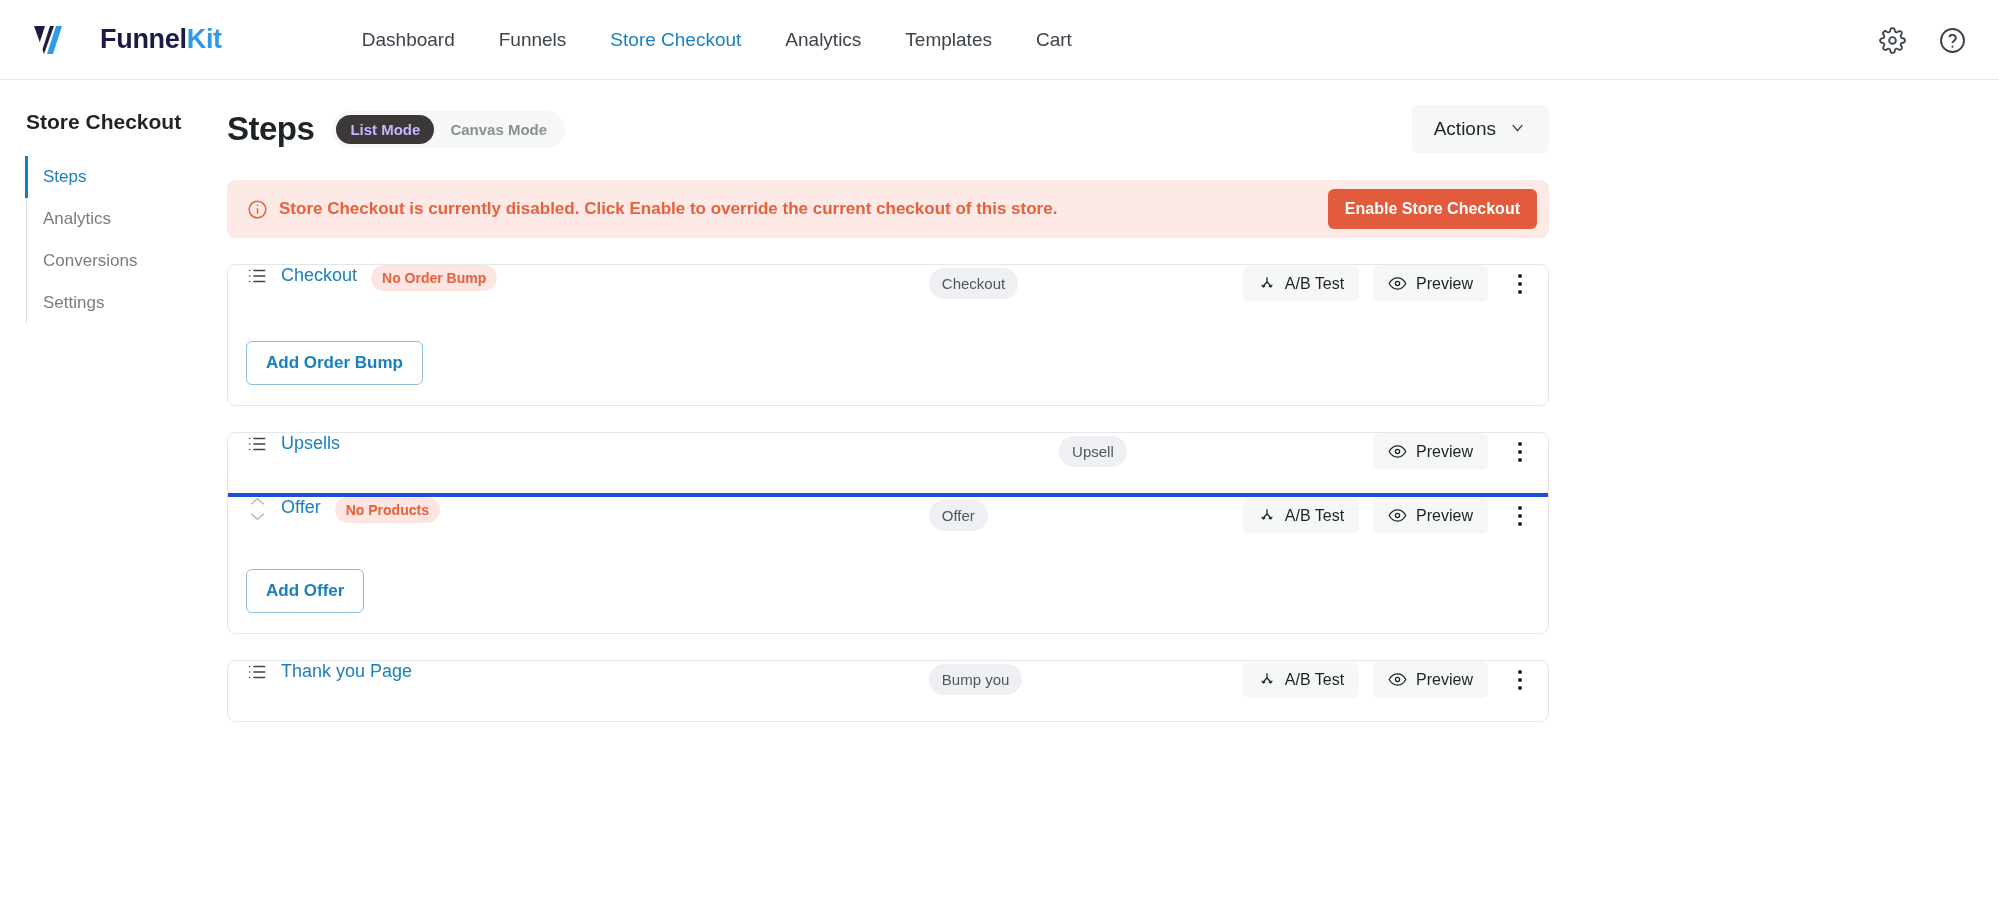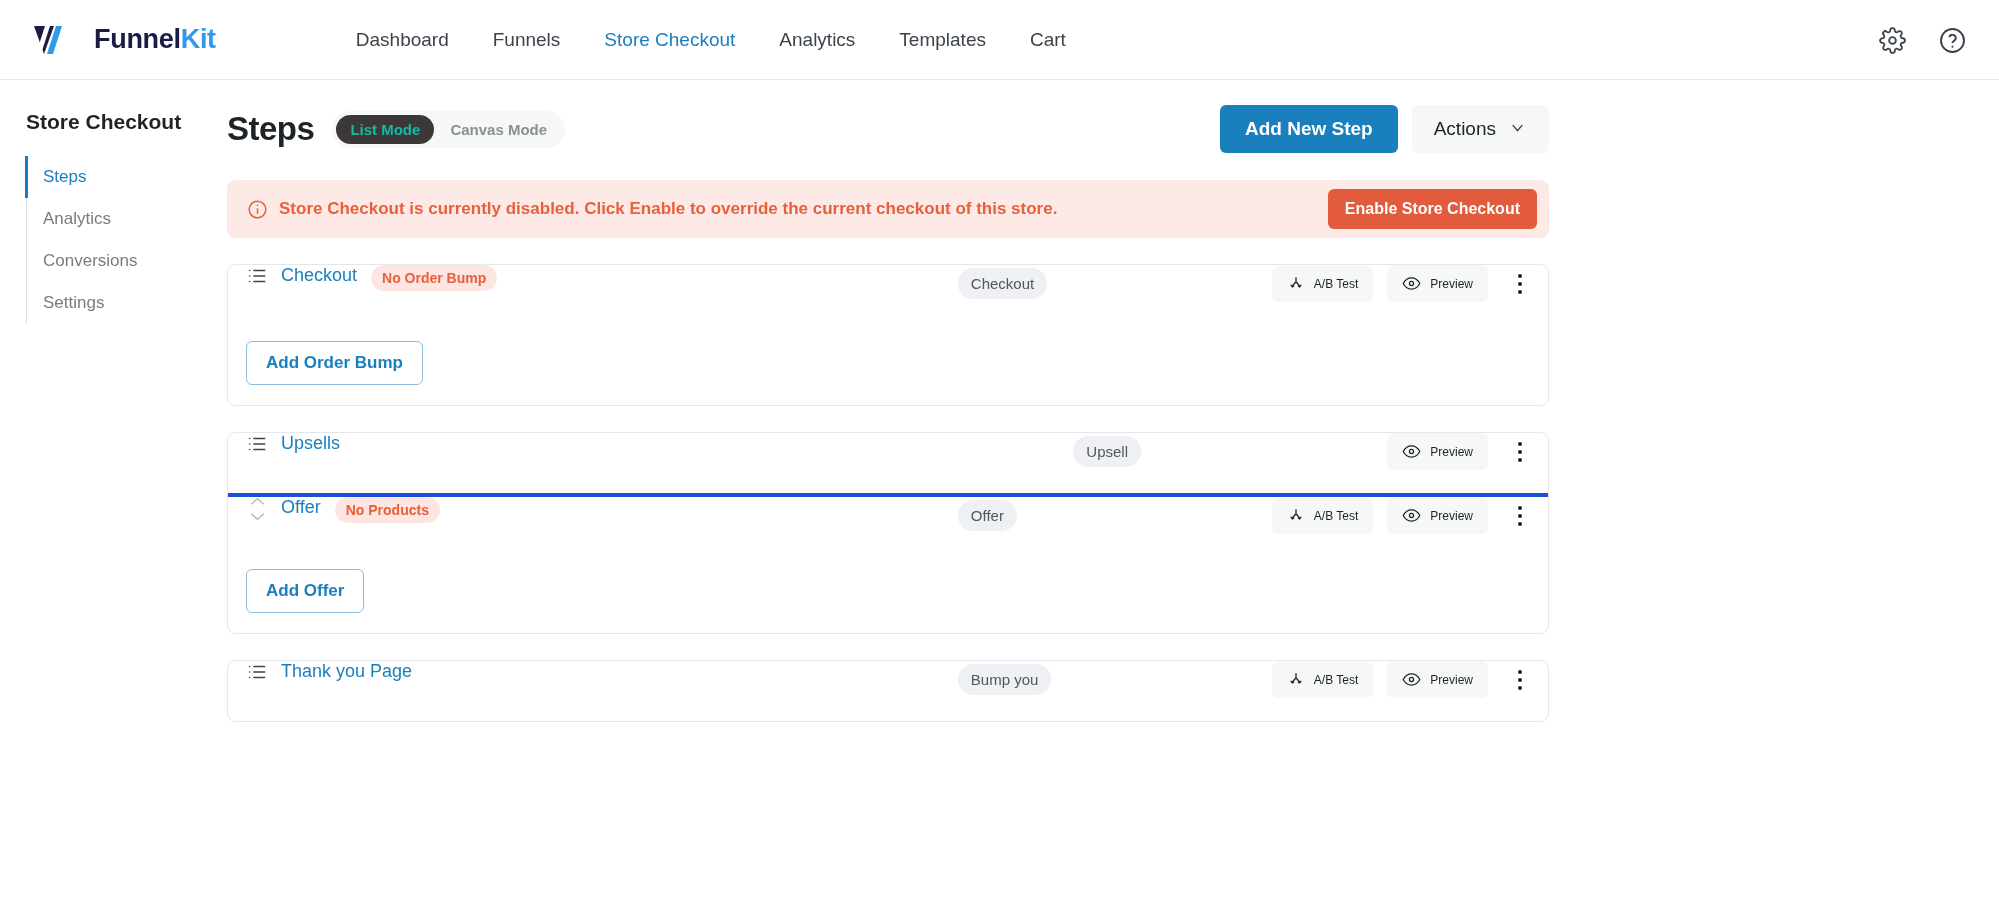--- a/index.html
+++ b/index.html
@@ -14,21 +14,21 @@
   
   .topbar {
     height: 80px;
     display: flex;
     align-items: center;
     border-bottom: 1px solid #e8eaed;
     padding: 0 30px 0 30px;
     background: #fff;
     position: relative;
   }
-  .logo-wrap { display: flex; align-items: center; gap: 18px; margin-left: 2px; }
+  .logo-wrap { display: flex; align-items: center; gap: 24px; margin-left: 2px; }
   .logo-mark { width: 44px; height: 34px; display:block; }
   .logo-text { font-size: 27px; font-weight: 700; letter-spacing: -0.3px; color: #1b1b44; }
   .logo-text .kit { color: #2e9ae8; }
 
   .mainnav { display: flex; align-items: center; gap: 0; margin-left: 118px; }
   .mainnav a {
     font-size: 19px;
     color: #3c434a;
     text-decoration: none;
     padding: 10px 22px;
@@ -72,21 +72,21 @@
     padding: 4px;
     display: flex;
     align-items: center;
     gap: 2px;
   }
   .mode-pill {
     font-size: 15px; font-weight: 700;
     padding: 6px 14px; border-radius: 16px;
     color: #8a8f94; cursor: pointer; white-space: nowrap;
   }
-  .mode-pill.active { background: #3c3838; color: #14b8a6; }
+  .mode-pill.active { background: #3c3838; color: #c4b5fd; }
 
   .head-actions { margin-left: auto; display: flex; align-items: center; gap: 14px; }
   .btn-primary {
     background: #1a7fbd; color: #fff;
     font-size: 19px; font-weight: 700;
     padding: 13px 25px; border-radius: 6px; border: none; cursor: pointer;
     white-space: nowrap;
   }
   .btn-secondary {
     background: #f6f7f7; color: #1d2327;
@@ -141,21 +141,21 @@
   }
   .row-right { margin-left: auto; display: flex; align-items: center; gap: 14px; }
   .type-badge {
     background: #eef0f3; color: #50575e;
     font-size: 15px;
     padding: 7px 13px; border-radius: 15px; white-space: nowrap;
   }
   .badge-slot { width: 300px; display:flex; justify-content:flex-start; }
   .mini-btn {
     background: #f6f7f7; color: #1d2327;
-    font-size: 12px;
+    font-size: 16px;
     padding: 9px 15px; border-radius: 6px; border: none; cursor: pointer;
     display: flex; align-items: center; gap: 9px; white-space: nowrap;
   }
   .kebab { width: 24px; height: 26px; display:flex; flex-direction:column; align-items:center; justify-content:center; gap: 4px; cursor:pointer; margin-left: 6px;}
   .kebab i { width: 4px; height: 4px; background: #1d2327; border-radius: 50%; display:block; }
 
   .addrow { padding: 16px 18px 20px 18px; }
   .btn-outline {
     background: #fff; color: #1a7fbd;
     border: 1px solid #8cbfdf;
@@ -220,21 +220,20 @@
   <main class="main">
     <div class="main-inner">
 
       <div class="steps-head">
         <div class="steps-title">Steps</div>
         <div class="mode-toggle">
           <div class="mode-pill active">List Mode</div>
           <div class="mode-pill">Canvas Mode</div>
         </div>
         <div class="head-actions">
-          <button class="btn-primary">Add New Step</button>
           <button class="btn-secondary">
             <span>Actions</span>
             <span>
               <svg width="19" height="19" viewBox="0 0 24 24" fill="none" stroke="#3c434a" stroke-width="1.8">
                   <polyline points="6 9 12 16 18 9"></polyline>
                 </svg>
             </span>
           </button>
         </div>
       </div>

